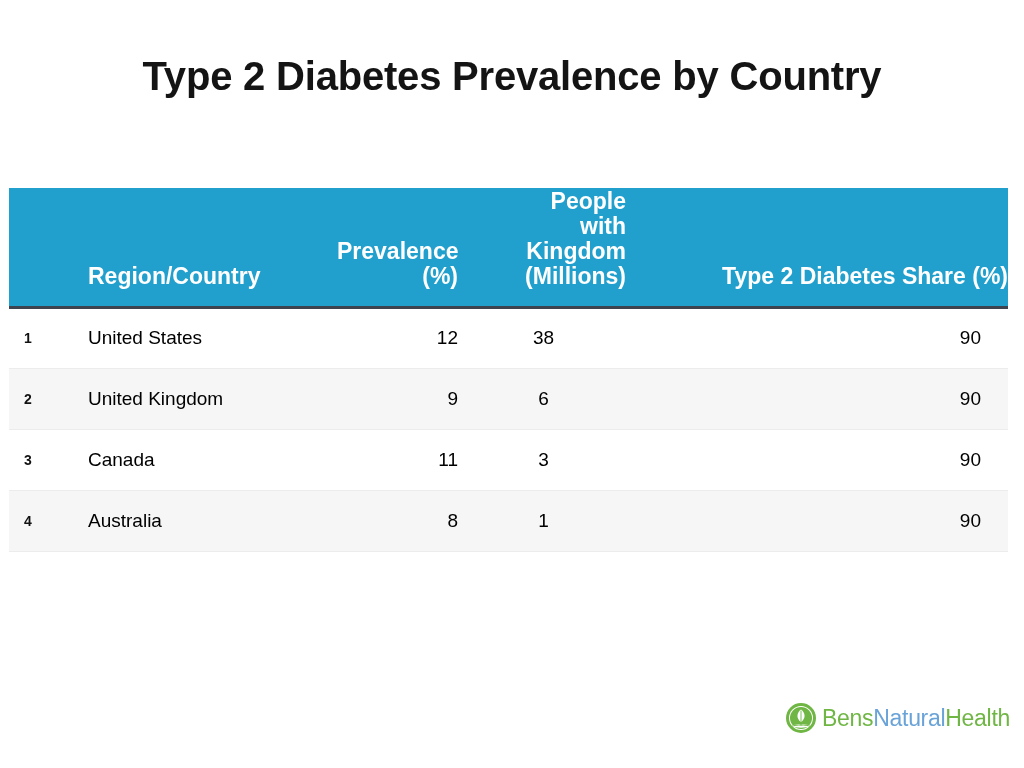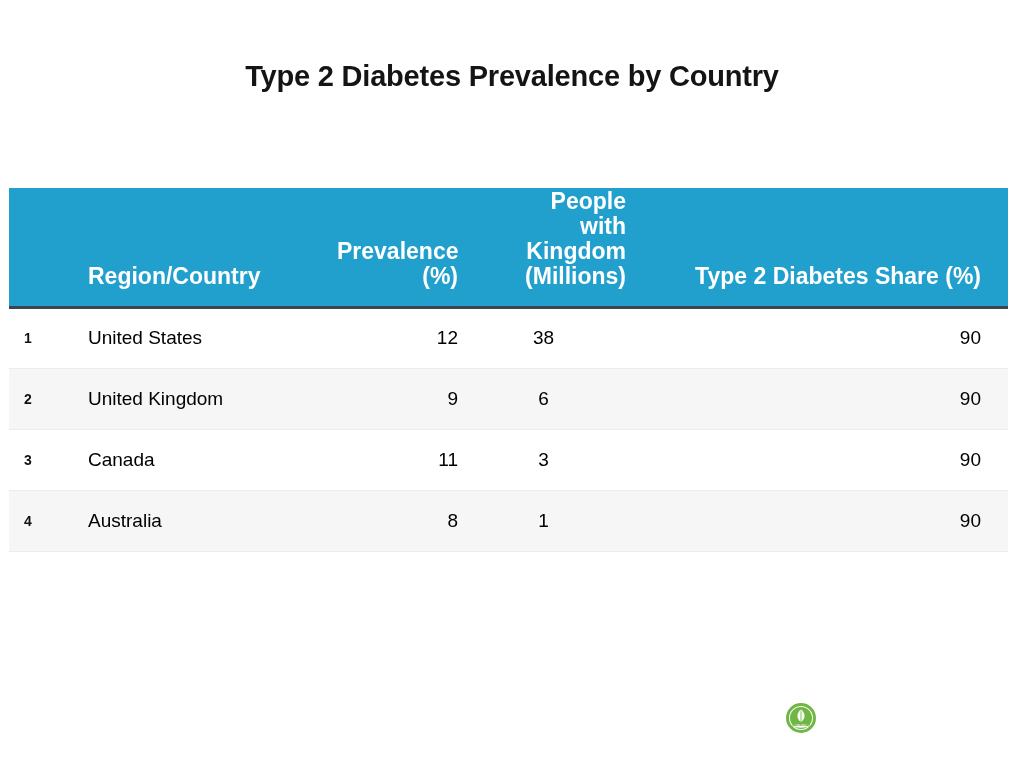--- a/index.html
+++ b/index.html
@@ -16,21 +16,21 @@
   }
 
   
   .page-title {
     position: absolute;
     top: 56px;
     left: 0;
     width: 1024px;
     text-align: center;
     font-family: "Liberation Sans", sans-serif;
-    font-size: 29px;
+    font-size: 40px;
     font-weight: bold;
     color: #141414;
     letter-spacing: -0.2px;
     line-height: 40px;
   }
 
   
   .table-wrap {
     position: absolute;
     left: 9px;
@@ -63,21 +63,21 @@
     padding: 0 0 17px 0;
     line-height: 25px;
     border-bottom: 3px solid #3d4450;
     height: 119px;
     box-sizing: border-box;
   }
   th.h-idx   { }
   th.h-name  { text-align: left;  padding-left: 9px; }
   th.h-prev  { text-align: right; padding-right: 3px; }
   th.h-mill  { text-align: right; padding-right: 3px; }
-  th.h-share { text-align: right; padding-right: 27px; }
+  th.h-share { text-align: right; }
 
   
   tbody tr { height: 61px; }
   tbody tr.row-odd  { background: #ffffff; }
   tbody tr.row-even { background: #f6f6f6; }
   tbody tr.row-even td { border-top: 1px solid #ececec; border-bottom: 1px solid #ececec; }
 
   tbody td {
     font-family: "Liberation Sans", sans-serif;
     font-size: 19px;
@@ -197,13 +197,16 @@
     <svg width="30" height="30" viewBox="0 0 30 30" aria-hidden="true">
       <circle cx="15" cy="15" r="13.5" fill="none" stroke="#6fb644" stroke-width="3"></circle>
       <circle cx="15" cy="15" r="11" fill="#6fb644"></circle>
       <path d="M15 6.6 C19.6 10 19.9 15.6 15 19.2 C10.1 15.6 10.4 10 15 6.6 Z" fill="#ffffff"></path>
       <path d="M15 7.6 L15 19.6" stroke="#6fb644" stroke-width="0.9" fill="none"></path>
       <path d="M5.5 22.8 C9.5 20.8 20.5 20.8 24.5 22.8 C20.5 25.4 9.5 25.4 5.5 22.8 Z" fill="#ffffff"></path>
       <path d="M6 23.2 C10 21.6 20 21.6 24 23.2" stroke="#6fb644" stroke-width="1" fill="none"></path>
       <path d="M15 19.4 L15 22.6" stroke="#6fb644" stroke-width="1" fill="none"></path>
     </svg>
   </span>
+  <span class="logo-text">
+    <span class="lt-green">Bens</span><span class="lt-blue">Natural</span><span class="lt-green">Health</span>
+  </span>
 </div>
 
 </body></html>

